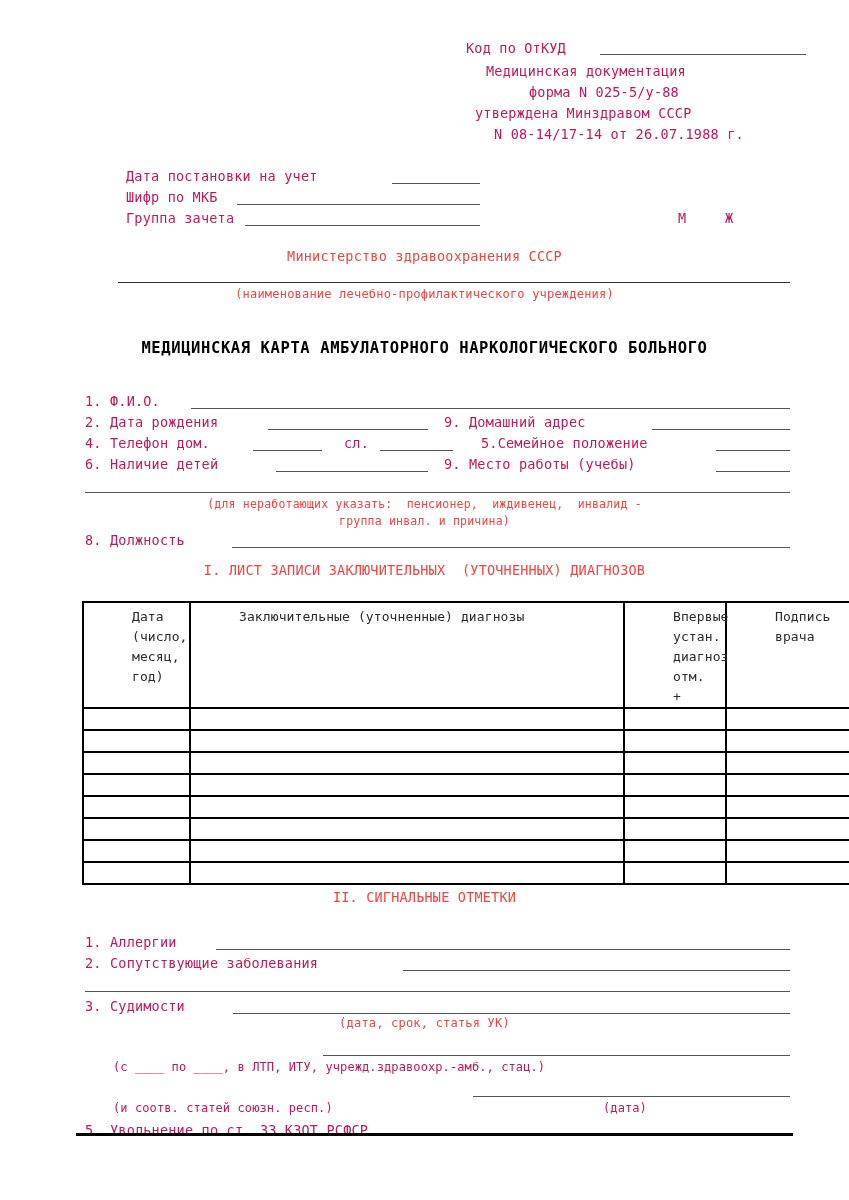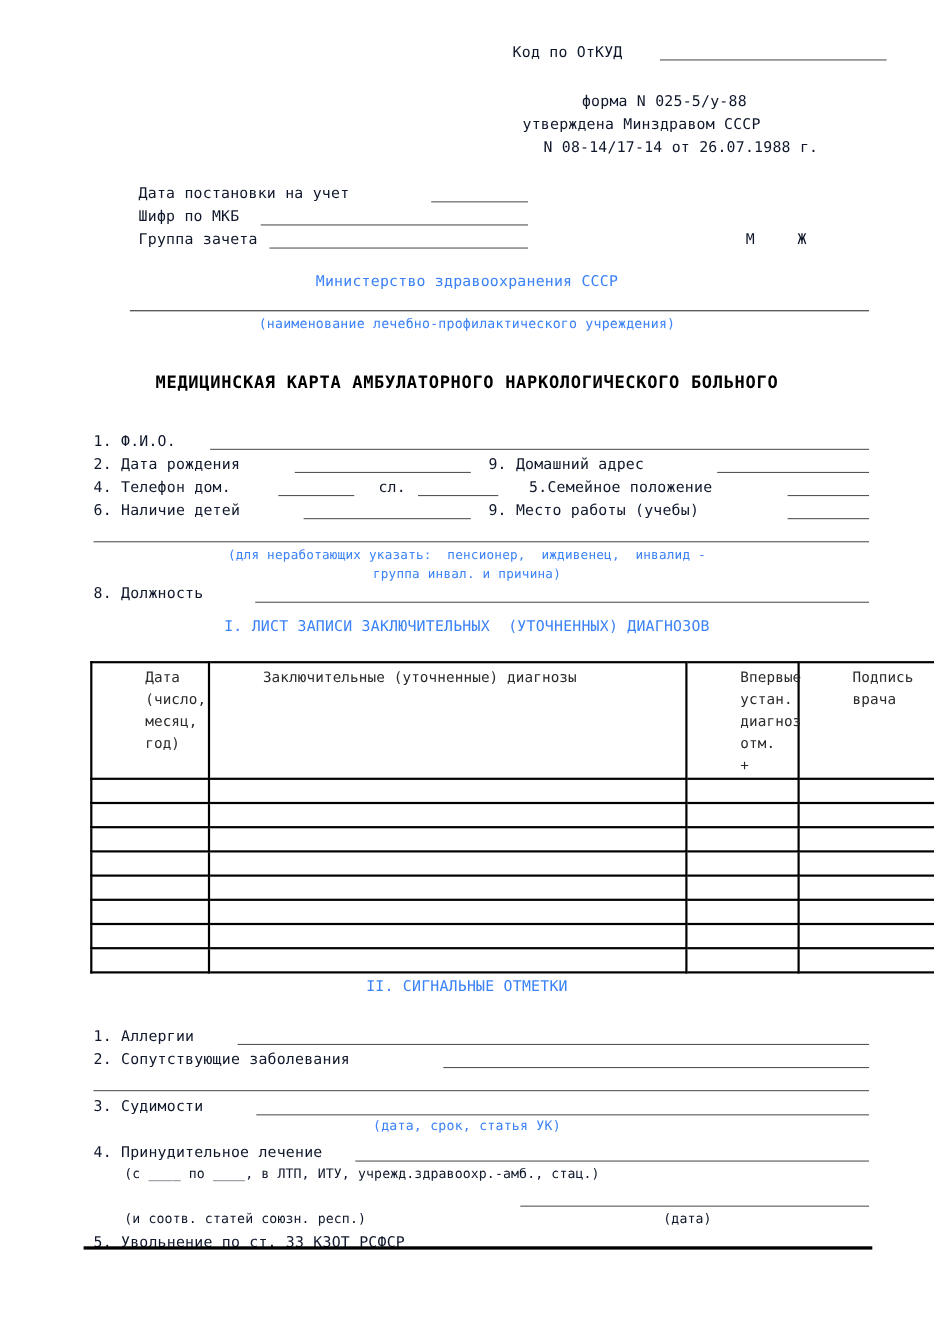--- a/index.html
+++ b/index.html
@@ -20,21 +20,21 @@
   }
 
   
   .t {
     position: absolute;
     white-space: pre;
     font-family: "DejaVu Sans Mono", monospace;
     font-size: 13.5px;
     line-height: 21px;
     letter-spacing: 0.2px;
-    color: #0f172a;
+    color: #be185d;
     text-align: center;
   }
   .t.sm   { font-size: 12px; letter-spacing: 0.1px; }
 
   
   .rule {
     position: absolute;
     height: 0;
     border-top: 1px solid #555;
   }
@@ -46,21 +46,21 @@
   
   .ctr {
     position: absolute;
     left: 0;
     width: 849px;
     text-align: center;
     white-space: pre;
     font-family: "DejaVu Sans Mono", monospace;
     font-size: 13.5px;
     letter-spacing: 0.2px;
-    color: #3b82f6;
+    color: #ef4444;
   }
   .ctr.sm { font-size: 12px; }
   .ctr.xs { font-size: 11.5px; }
   .ctr.title {
     font-weight: bold;
     font-size: 15.5px;
     letter-spacing: 0.6px;
     color: #000;
   }
 
@@ -102,20 +102,21 @@
   .col-sign  { width: 111px; }
 </style>
 </head>
 <body>
 
 <div class="page">
 
   <div class="t" style="left:466px; top:38px;">Код по ОтКУД</div>
   <div class="rule" style="left:600px; top:54px; width:206px;"></div>
 
+  <div class="t" style="left:486px; top:61px;">Медицинская документация</div>
   <div class="t" style="left:529px; top:82px;">форма N 025-5/у-88</div>
   <div class="t" style="left:475px; top:103px;">утверждена Минздравом СССР</div>
   <div class="t" style="left:458px; top:124px;padding-left:36px;">N 08-14/17-14 от 26.07.1988 г.</div>
 
   <div class="t" style="left:126px; top:166px;">Дата постановки на учет</div>
   <div class="rule" style="left:392px; top:183px; width:88px;"></div>
 
   <div class="t" style="left:126px; top:187px;">Шифр по МКБ</div>
   <div class="rule" style="left:237px; top:204px; width:243px;"></div>
 
@@ -248,21 +249,20 @@
   <div class="rule" style="left:216px; top:949px; width:574px;"></div>
 
   <div class="t" style="left:85px; top:953px;">2. Сопутствующие заболевания</div>
   <div class="rule" style="left:403px; top:970px; width:387px;"></div>
   <div class="rule" style="left:85px; top:991px; width:705px;"></div>
 
   <div class="t" style="left:85px; top:996px;">3. Судимости</div>
   <div class="rule" style="left:233px; top:1013px; width:557px;"></div>
   <div class="ctr sm" style="top:1016px;">(дата, срок, статья УК)</div>
 
-  <div class="t" style="left:85px; top:1038px;">4. Принудительное лечение</div>
   <div class="rule" style="left:323px; top:1055px; width:467px;"></div>
   <div class="t sm" style="left:113px; top:1057px;">(с ____ по ____, в ЛТП, ИТУ, учрежд.здравоохр.-амб., стац.)</div>
 
   <div class="t" style="left:85px; top:1079px;margin-top:41px;">5. Увольнение по ст. 33 КЗОТ РСФСР</div>
   <div class="rule" style="left:473px; top:1096px; width:317px;"></div>
   <div class="t sm" style="left:113px; top:1098px;">(и соотв. статей союзн. респ.)</div>
   <div class="t sm" style="left:603px; top:1098px;">(дата)</div>
 
   <div class="rule thick" style="left:76px; top:1133px; width:717px;"></div>
 

